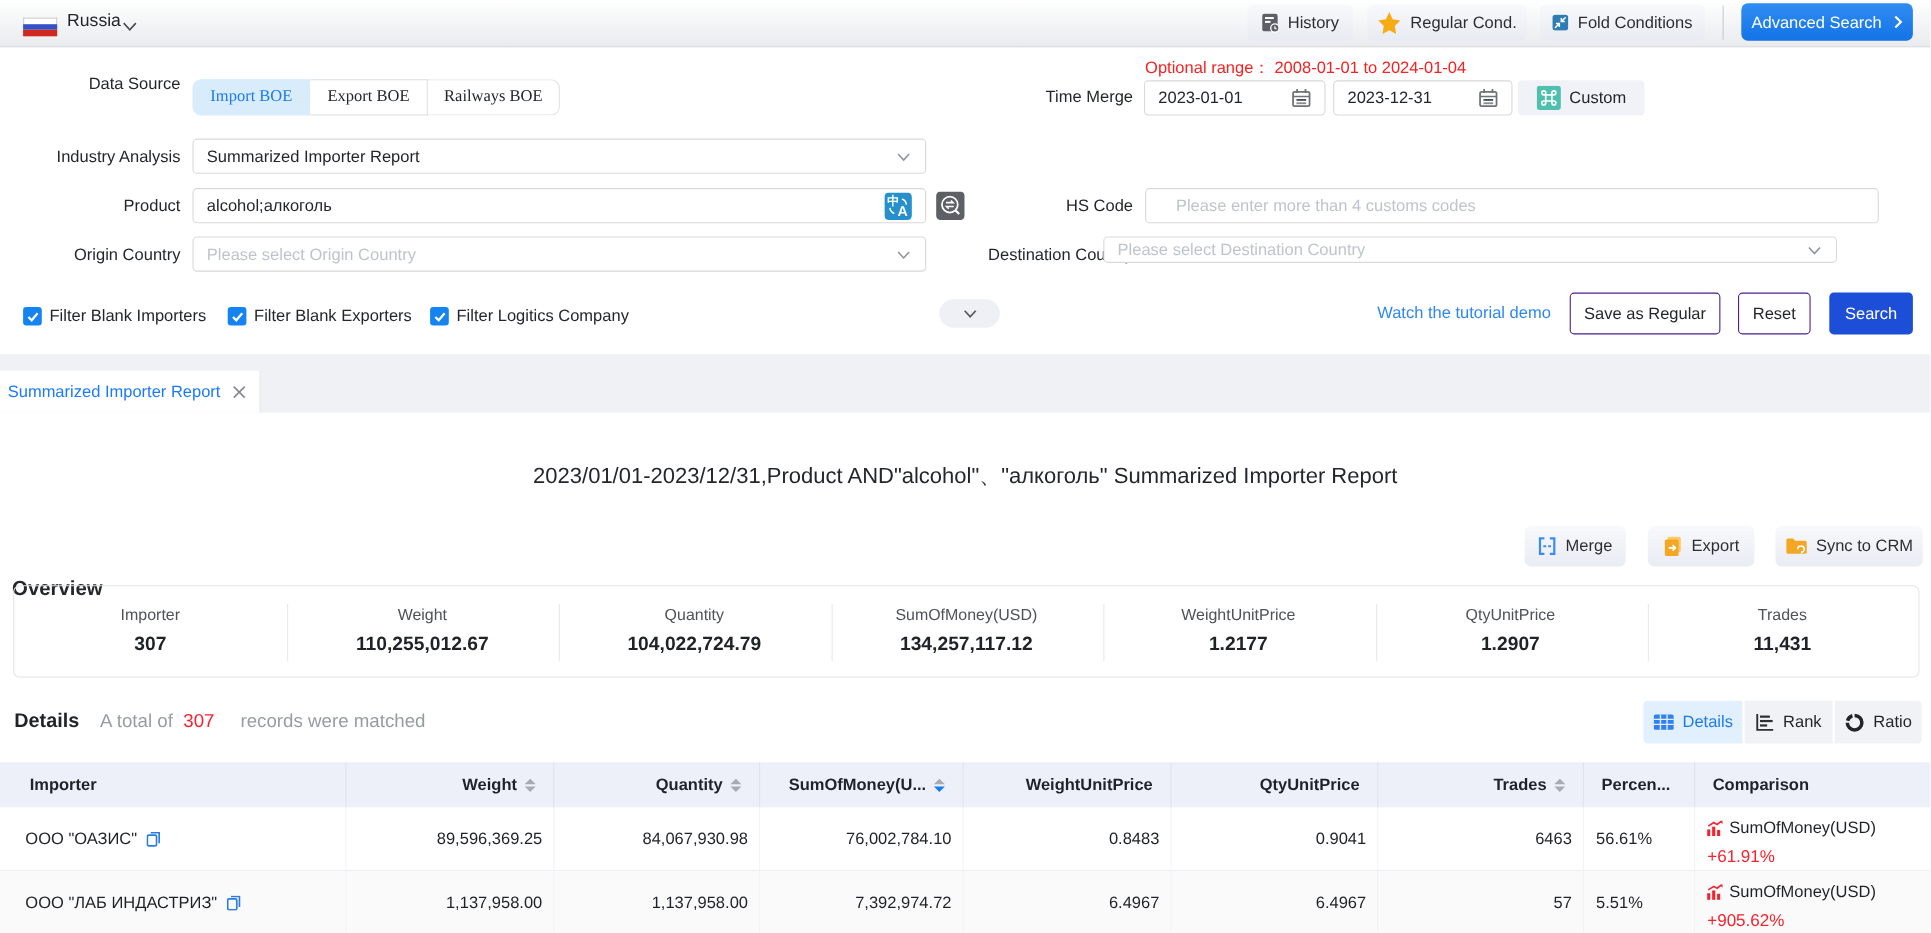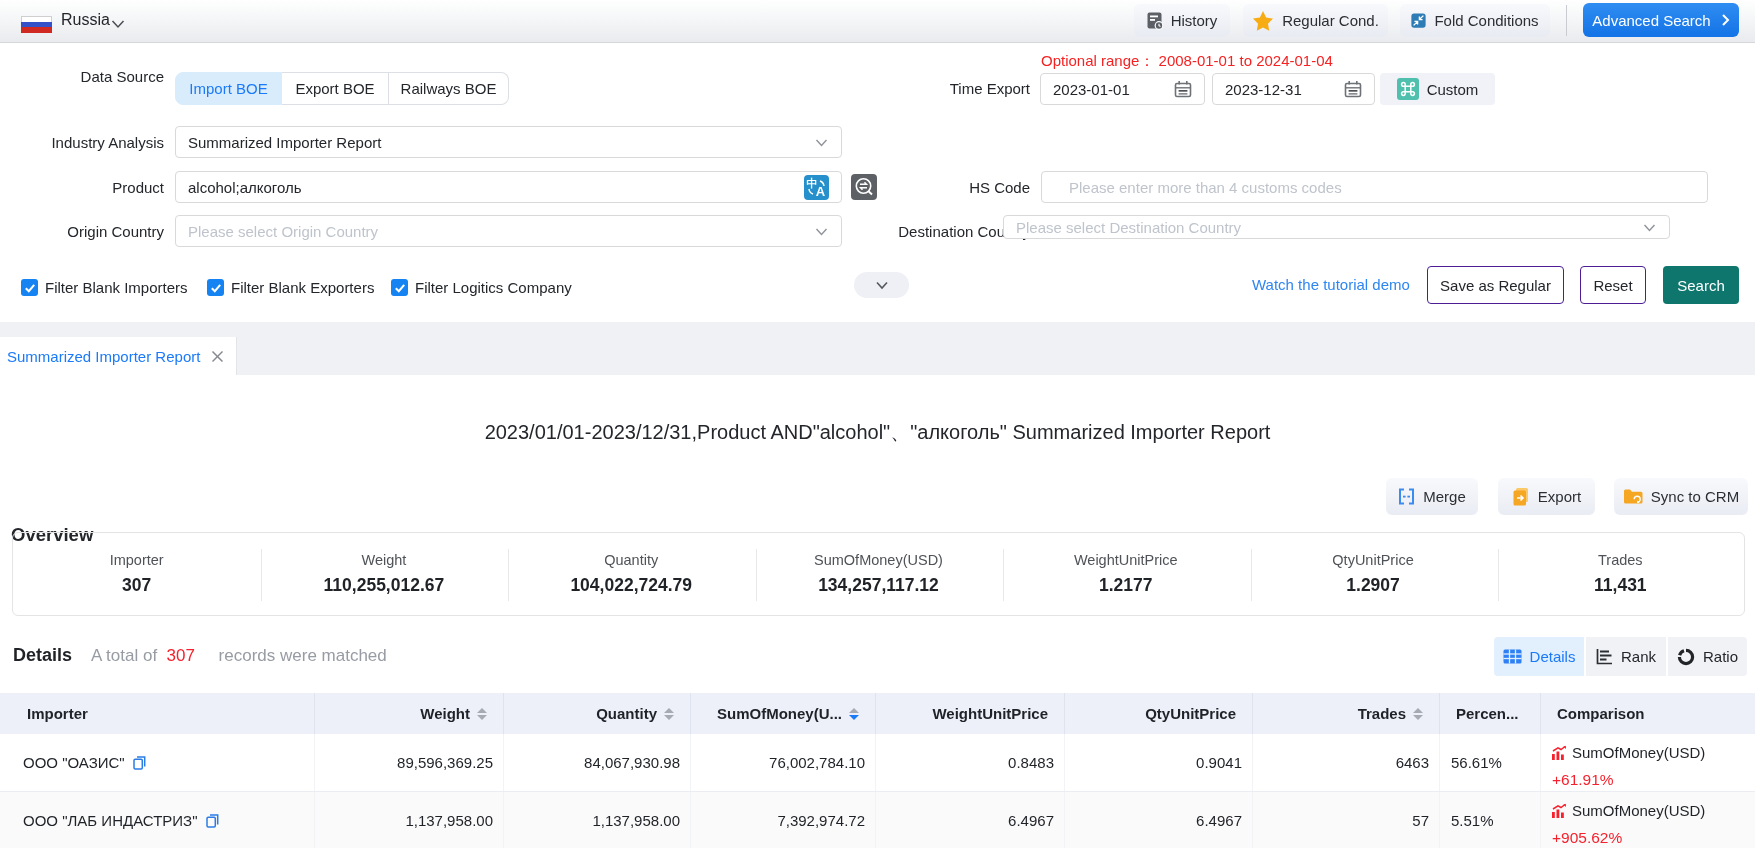--- a/index.html
+++ b/index.html
@@ -20,38 +20,38 @@
 .tb-btn svg { margin-right:8px; }
 #adv-btn { position:absolute; left:1583px; top:3px; width:156px; height:34px;
   border-radius:6px; background:linear-gradient(#2f8df2,#1473e6); color:#fff;
   font-size:15px; display:flex; align-items:center; justify-content:center; white-space:nowrap; }
 #tb-sep { position:absolute; left:1566px; top:5px; width:1px; height:31px; background:#c9cbd0; }
 
 
 .label { position:absolute; font-size:15px; color:#23262b; text-align:right; white-space:nowrap; }
 .red-note { position:absolute; left:1041px; top:52px; font-size:15px; color:#f52222; white-space:nowrap; }
 .seg { position:absolute; left:175px; top:72px; height:33px; display:flex;
-  border-radius:8px; font-size:15px; }
+  border-radius:8px; font-size:15px;font-family:Liberation Serif, serif; }
 .seg > div { display:flex; align-items:center; justify-content:center; border:1px solid #dcdfe3; }
 .seg-on { background:#d9ecfb; color:#1a7af8; border-color:#d9ecfb !important; border-radius:8px 0 0 8px; width:107px; }
 .seg-mid { background:#fff; color:#23262b; width:107px; border-left:none !important; }
 .seg-end { background:#fff; color:#23262b; width:120px; border-left:none !important; border-radius:0 8px 8px 0; }
 .inp { position:absolute; background:#fff; border:1px solid #d9d9d9; border-radius:4px;
   font-size:15px; display:flex; align-items:center; padding:0 12px; color:#23262b; white-space:nowrap; }
 .inp .grow { flex:1; }
 .ph { color:#bfc4cc; }
 
 
 .cbx { position:absolute; display:flex; align-items:center; font-size:15px; color:#23262b; white-space:nowrap; }
 .cbx .box { width:17px; height:17px; background:#1583f2; border-radius:3px; margin-right:7px;
   display:flex; align-items:center; justify-content:center; }
 
 .btn { position:absolute; background:#fff; border:1px solid #4c1d95; border-radius:4px;
   font-size:15px; color:#23262b; display:flex; align-items:center; justify-content:center; white-space:nowrap; }
-#search-btn { background:#0f766e; color:#fff; border:none; }
+#search-btn { background:#1d4ed8; color:#fff; border:none; }
 .link { position:absolute; font-size:15px; color:#2e86f0; white-space:nowrap; }
 
 
 #tabstrip { position:absolute; left:0; top:322px; width:1755px; height:53px; background:#eff1f5; }
 #tab-active { position:absolute; left:0; top:15px; width:237px; height:38px; background:#fff;
   border-right:1px solid #e2e4e8; display:flex; align-items:center; padding-left:7px;
   font-size:15px; color:#1a7af8; white-space:nowrap; }
 
 
 #title { position:absolute; left:0; top:419px; width:1755px; text-align:center;
@@ -146,21 +146,21 @@
 
   <div class="red-note">Optional range：&nbsp;2008-01-01 to 2024-01-04</div>
 
   <div class="label" style="left:0; top:68px; width:164px;">Data Source</div>
   <div class="seg">
     <div class="seg-on">Import BOE</div>
     <div class="seg-mid">Export BOE</div>
     <div class="seg-end">Railways BOE</div>
   </div>
 
-  <div class="label" style="left:860px; top:80px; width:170px;">Time Export</div>
+  <div class="label" style="left:860px; top:80px; width:170px;">Time Merge</div>
   <div class="inp" style="left:1040px; top:73px; width:165px; height:32px;">
       <span class="grow">2023-01-01</span>
     <svg width="18" height="18" viewBox="0 0 18 18">
         <rect x="1.5" y="3.5" width="15" height="13" rx="1.5" fill="none" stroke="#6e7277" stroke-width="1.6"></rect>
         <line x1="1.5" y1="7.8" x2="16.5" y2="7.8" stroke="#6e7277" stroke-width="1.4"></line>
         <line x1="5.2" y1="1" x2="5.2" y2="4.5" stroke="#6e7277" stroke-width="1.6"></line>
         <line x1="12.8" y1="1" x2="12.8" y2="4.5" stroke="#6e7277" stroke-width="1.6"></line>
         <rect x="4.6" y="10" width="8.8" height="1.7" fill="#4e5257"></rect>
         <rect x="4.6" y="13" width="8.8" height="1.7" fill="#8a8e94"></rect>
       </svg>

